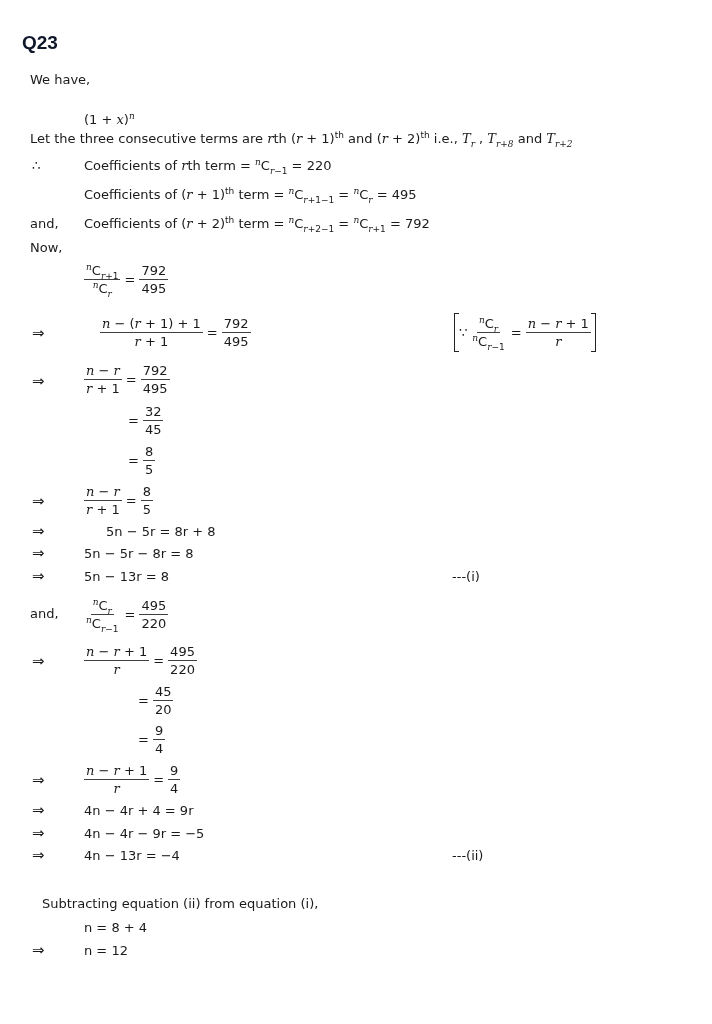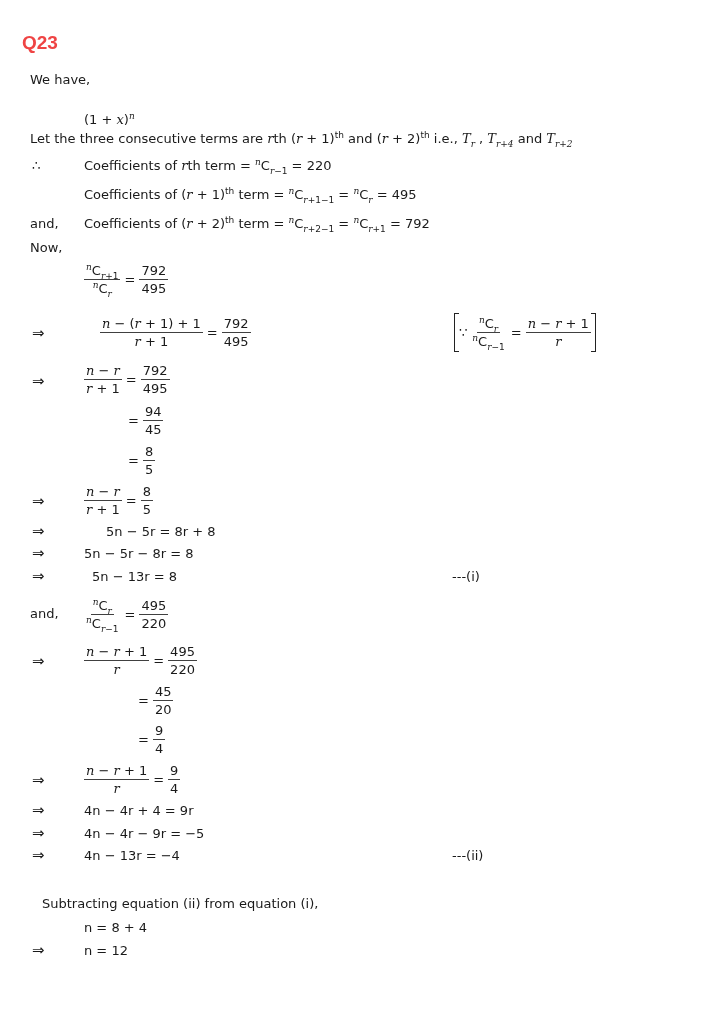--- a/index.html
+++ b/index.html
@@ -1,19 +1,19 @@
 <!DOCTYPE html>
 <html><head>
 <meta charset="utf-8">
 <style>
   html, body { margin:0; padding:0; background:#ffffff; }
   body { width:712px; height:1024px; position:relative; overflow:hidden;
          font-family:"DejaVu Sans", sans-serif; color:#1a1a1a; font-size:13px; }
   .abs { position:absolute; white-space:nowrap; }
-  .title { font-family:"Liberation Sans", sans-serif; font-weight:bold; font-size:19px; color:#ef4444; }
+  .title { font-family:"Liberation Sans", sans-serif; font-weight:bold; font-size:19px; color:#0f172a; }
   i { font-family:"DejaVu Serif", serif; font-style:italic; }
   sup, sub { font-size:9px; line-height:0; }
   .frac { display:inline-flex; flex-direction:column; align-items:center; vertical-align:middle; }
   .frac > span { display:block; padding:0 2px; line-height:17px; text-align:center; }
   .frac > span.num { border-bottom:1px solid #404040; }
   .row { display:flex; align-items:center; }
   .eq { margin:0 4px; }
   .arrow { font-size:15px; }
   .bracket { display:inline-flex; align-items:center; border-left:1.5px solid #222; border-right:1.5px solid #222; padding:2px 4px; position:relative; }
   .bracket:before, .bracket:after { content:""; position:absolute; width:4px; height:100%; top:0; border-top:1.5px solid #222; border-bottom:1.5px solid #222; box-sizing:border-box; }
@@ -24,21 +24,21 @@
 <body>
 
 
 
 <div class="abs title" style="left:22px;top:32px;">Q23</div>
 
 <div class="abs" style="left:30px;top:72px;">We have,</div>
 <div class="abs" style="left:84px;top:112px;text-align:right;">(1 + <i>x</i>)<sup><i>n</i></sup></div>
 
 <div class="abs" style="left:30px;top:131px;">
-  Let the three consecutive terms are <i>r</i>th (<i>r</i> + 1)<sup>th</sup> and (<i>r</i> + 2)<sup>th</sup> i.e., <i>T<sub>r</sub></i> , <i>T<sub>r+4</sub></i> and <i>T<sub>r+2</sub></i>
+  Let the three consecutive terms are <i>r</i>th (<i>r</i> + 1)<sup>th</sup> and (<i>r</i> + 2)<sup>th</sup> i.e., <i>T<sub>r</sub></i> , <i>T<sub>r+8</sub></i> and <i>T<sub>r+2</sub></i>
 </div>
 
 <div class="abs" style="left:32px;top:158px;">∴</div>
 <div class="abs" style="left:84px;top:158px;">Coefficients of <i>r</i>th term = <sup><i>n</i></sup>C<sub><i>r</i>−1</sub> = <span>220</span></div>
 <div class="abs" style="left:84px;top:187px;">Coefficients of (<i>r</i> + 1)<sup>th</sup> term = <sup><i>n</i></sup>C<sub><i>r</i>+1−1</sub> = <sup><i>n</i></sup>C<sub><i>r</i></sub> = <span>495</span></div>
 <div class="abs" style="left:30px;top:216px;">and,</div>
 <div class="abs" style="left:84px;top:216px;">Coefficients of (<i>r</i> + 2)<sup>th</sup> term = <sup><i>n</i></sup>C<sub><i>r</i>+2−1</sub> = <sup><i>n</i></sup>C<sub><i>r</i>+1</sub> = <span>792</span></div>
 <div class="abs" style="left:30px;top:240px;">Now,</div>
 
 
@@ -87,21 +87,21 @@
     </span>
   <span class="eq">=</span>
   <span class="frac">
       <span class="num">792</span>
       <span>495</span>
     </span>
 </div>
 <div class="abs row" style="left:124px;top:403px;">
   <span class="eq">=</span>
   <span class="frac">
-      <span class="num">94</span>
+      <span class="num">32</span>
       <span>45</span>
     </span>
 </div>
 <div class="abs row" style="left:124px;top:443px;">
   <span class="eq">=</span>
   <span class="frac">
       <span class="num">8</span>
       <span>5</span>
     </span>
 </div>
@@ -117,21 +117,21 @@
       <span class="num">8</span>
       <span>5</span>
     </span>
 </div>
 
 <div class="abs arrow" style="left:32px;top:522px;">⇒</div>
 <div class="abs" style="left:84px;top:524px;margin-left:22px;">5n − 5r = 8r + 8</div>
 <div class="abs arrow" style="left:32px;top:544px;">⇒</div>
 <div class="abs" style="left:84px;top:546px;">5n − 5r − 8r = 8</div>
 <div class="abs arrow" style="left:32px;top:567px;">⇒</div>
-<div class="abs" style="left:92px;top:569px;">5n − 13r = 8</div>
+<div class="abs" style="left:84px;top:569px;">5n − 13r = 8</div>
 <div class="abs" style="left:452px;top:569px;">---(i)</div>
 
 
 <div class="abs" style="left:30px;top:606px;">and,</div>
 <div class="abs row" style="left:84px;top:597px;">
   <span class="frac">
       <span class="num"><sup><i>n</i></sup>C<sub><i>r</i></sub></span>
       <span><sup><i>n</i></sup>C<sub><i>r</i>−1</sub></span>
     </span>
   <span class="eq">=</span>

